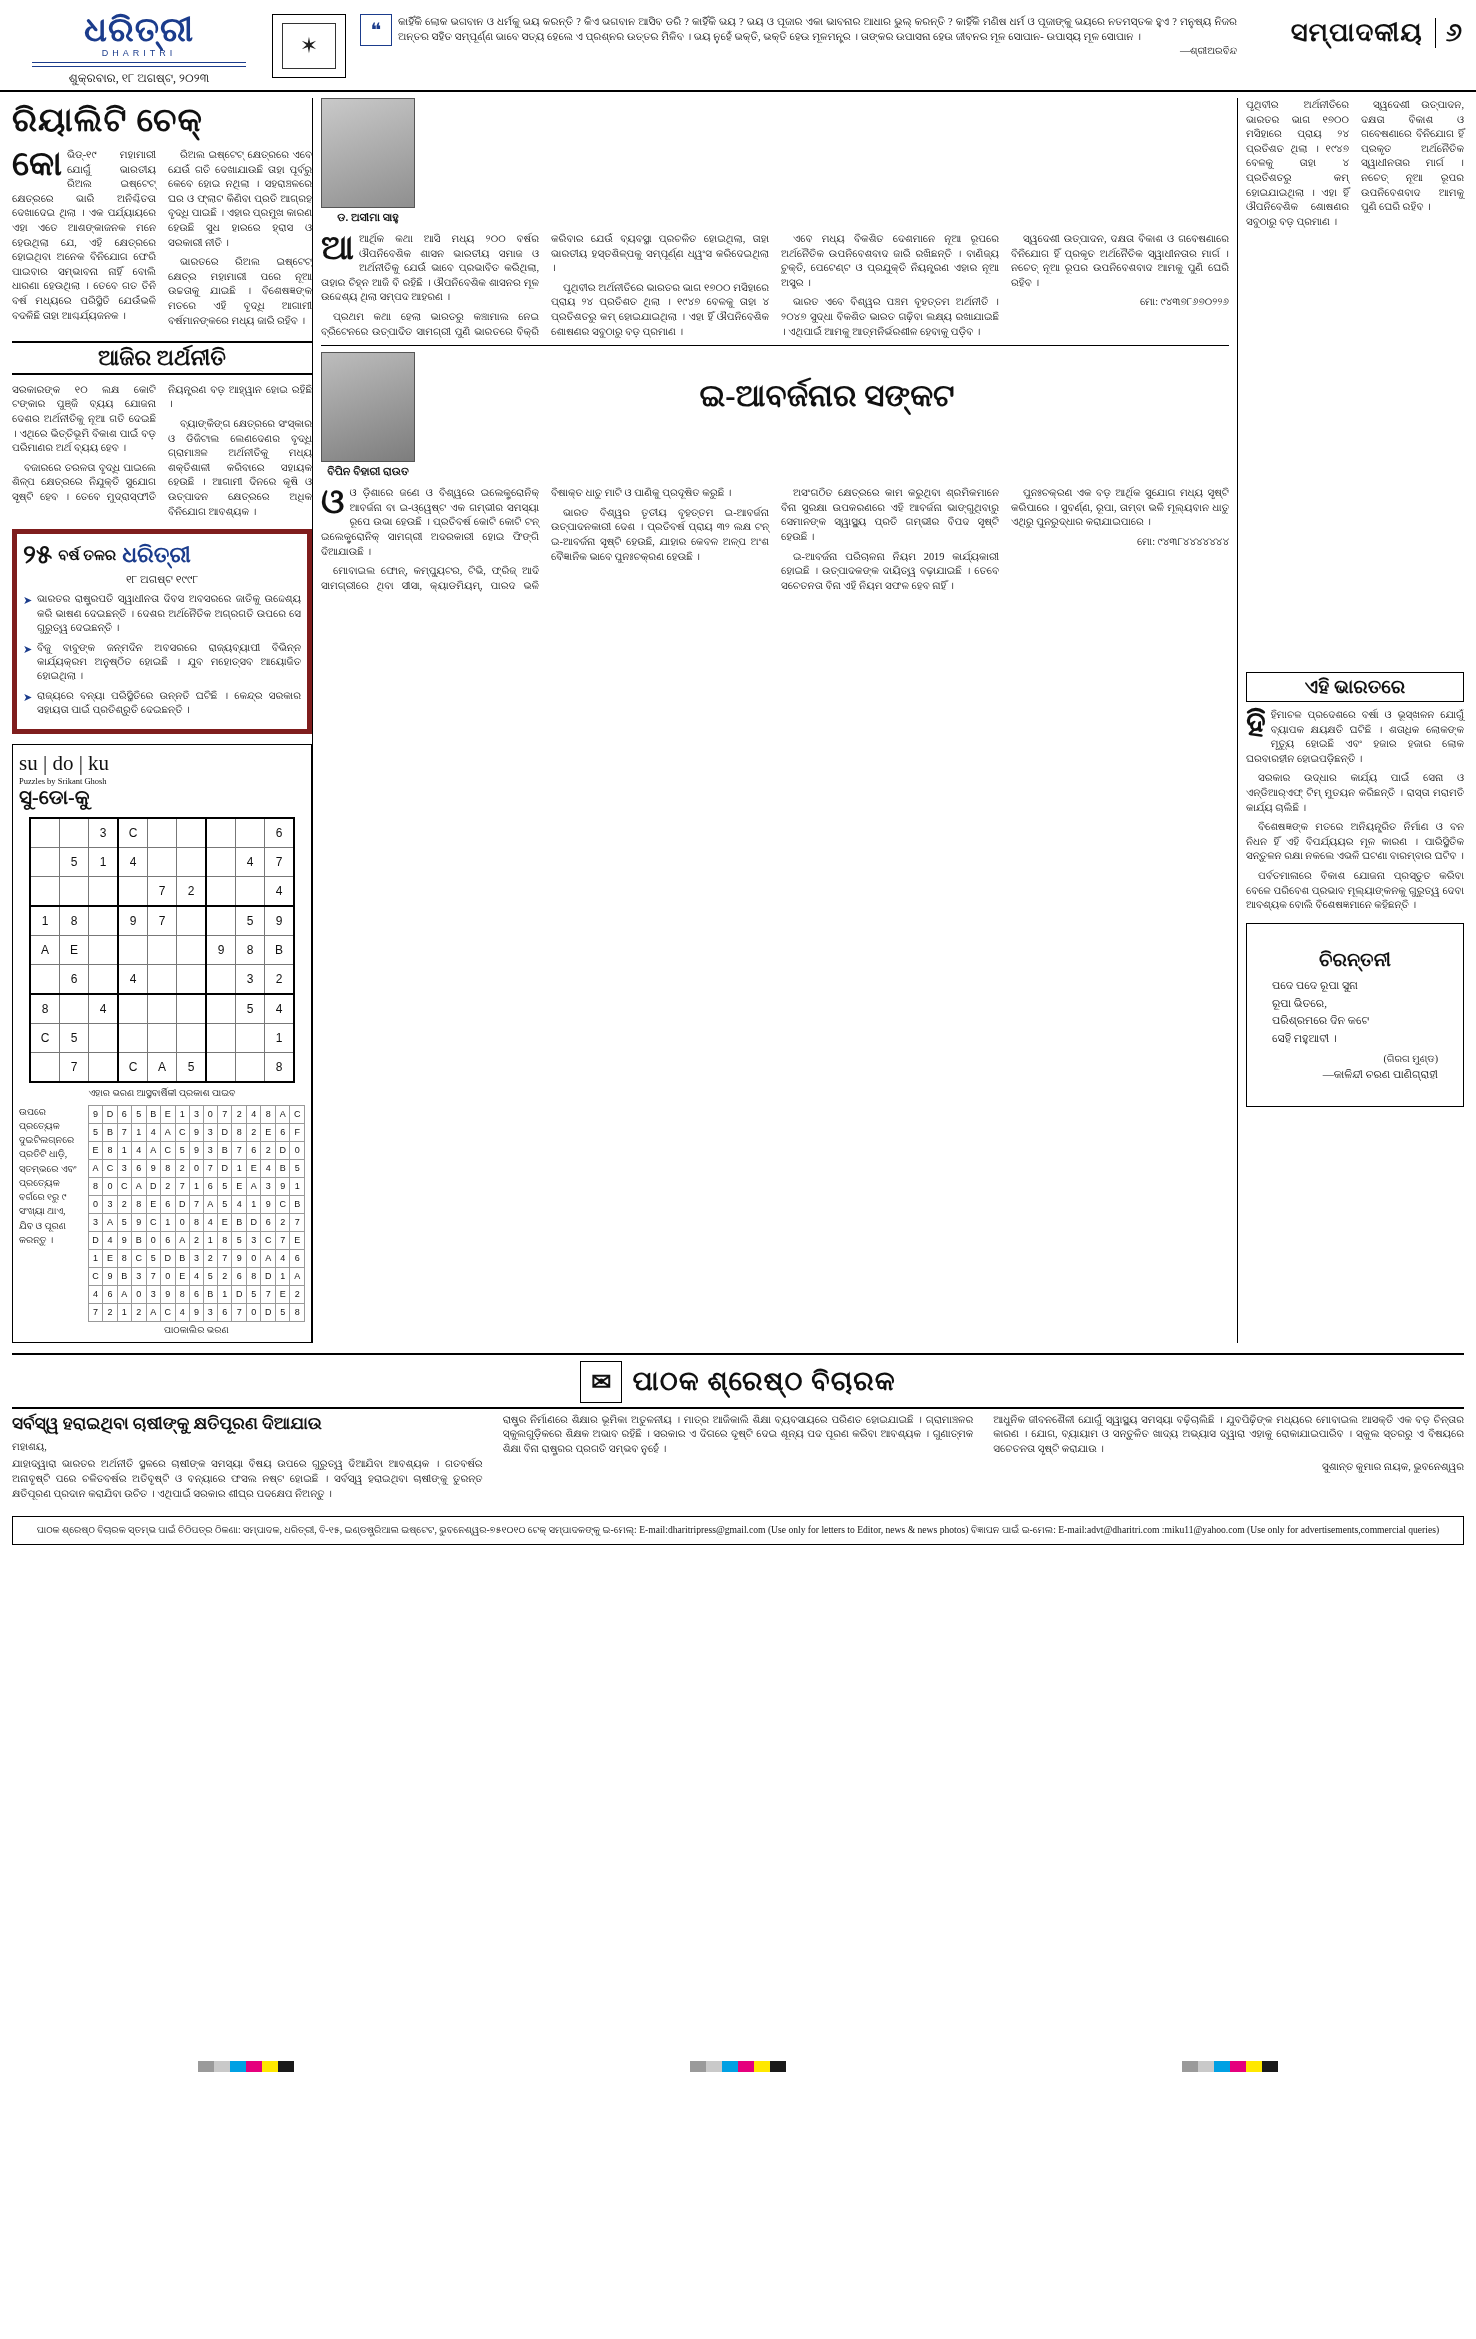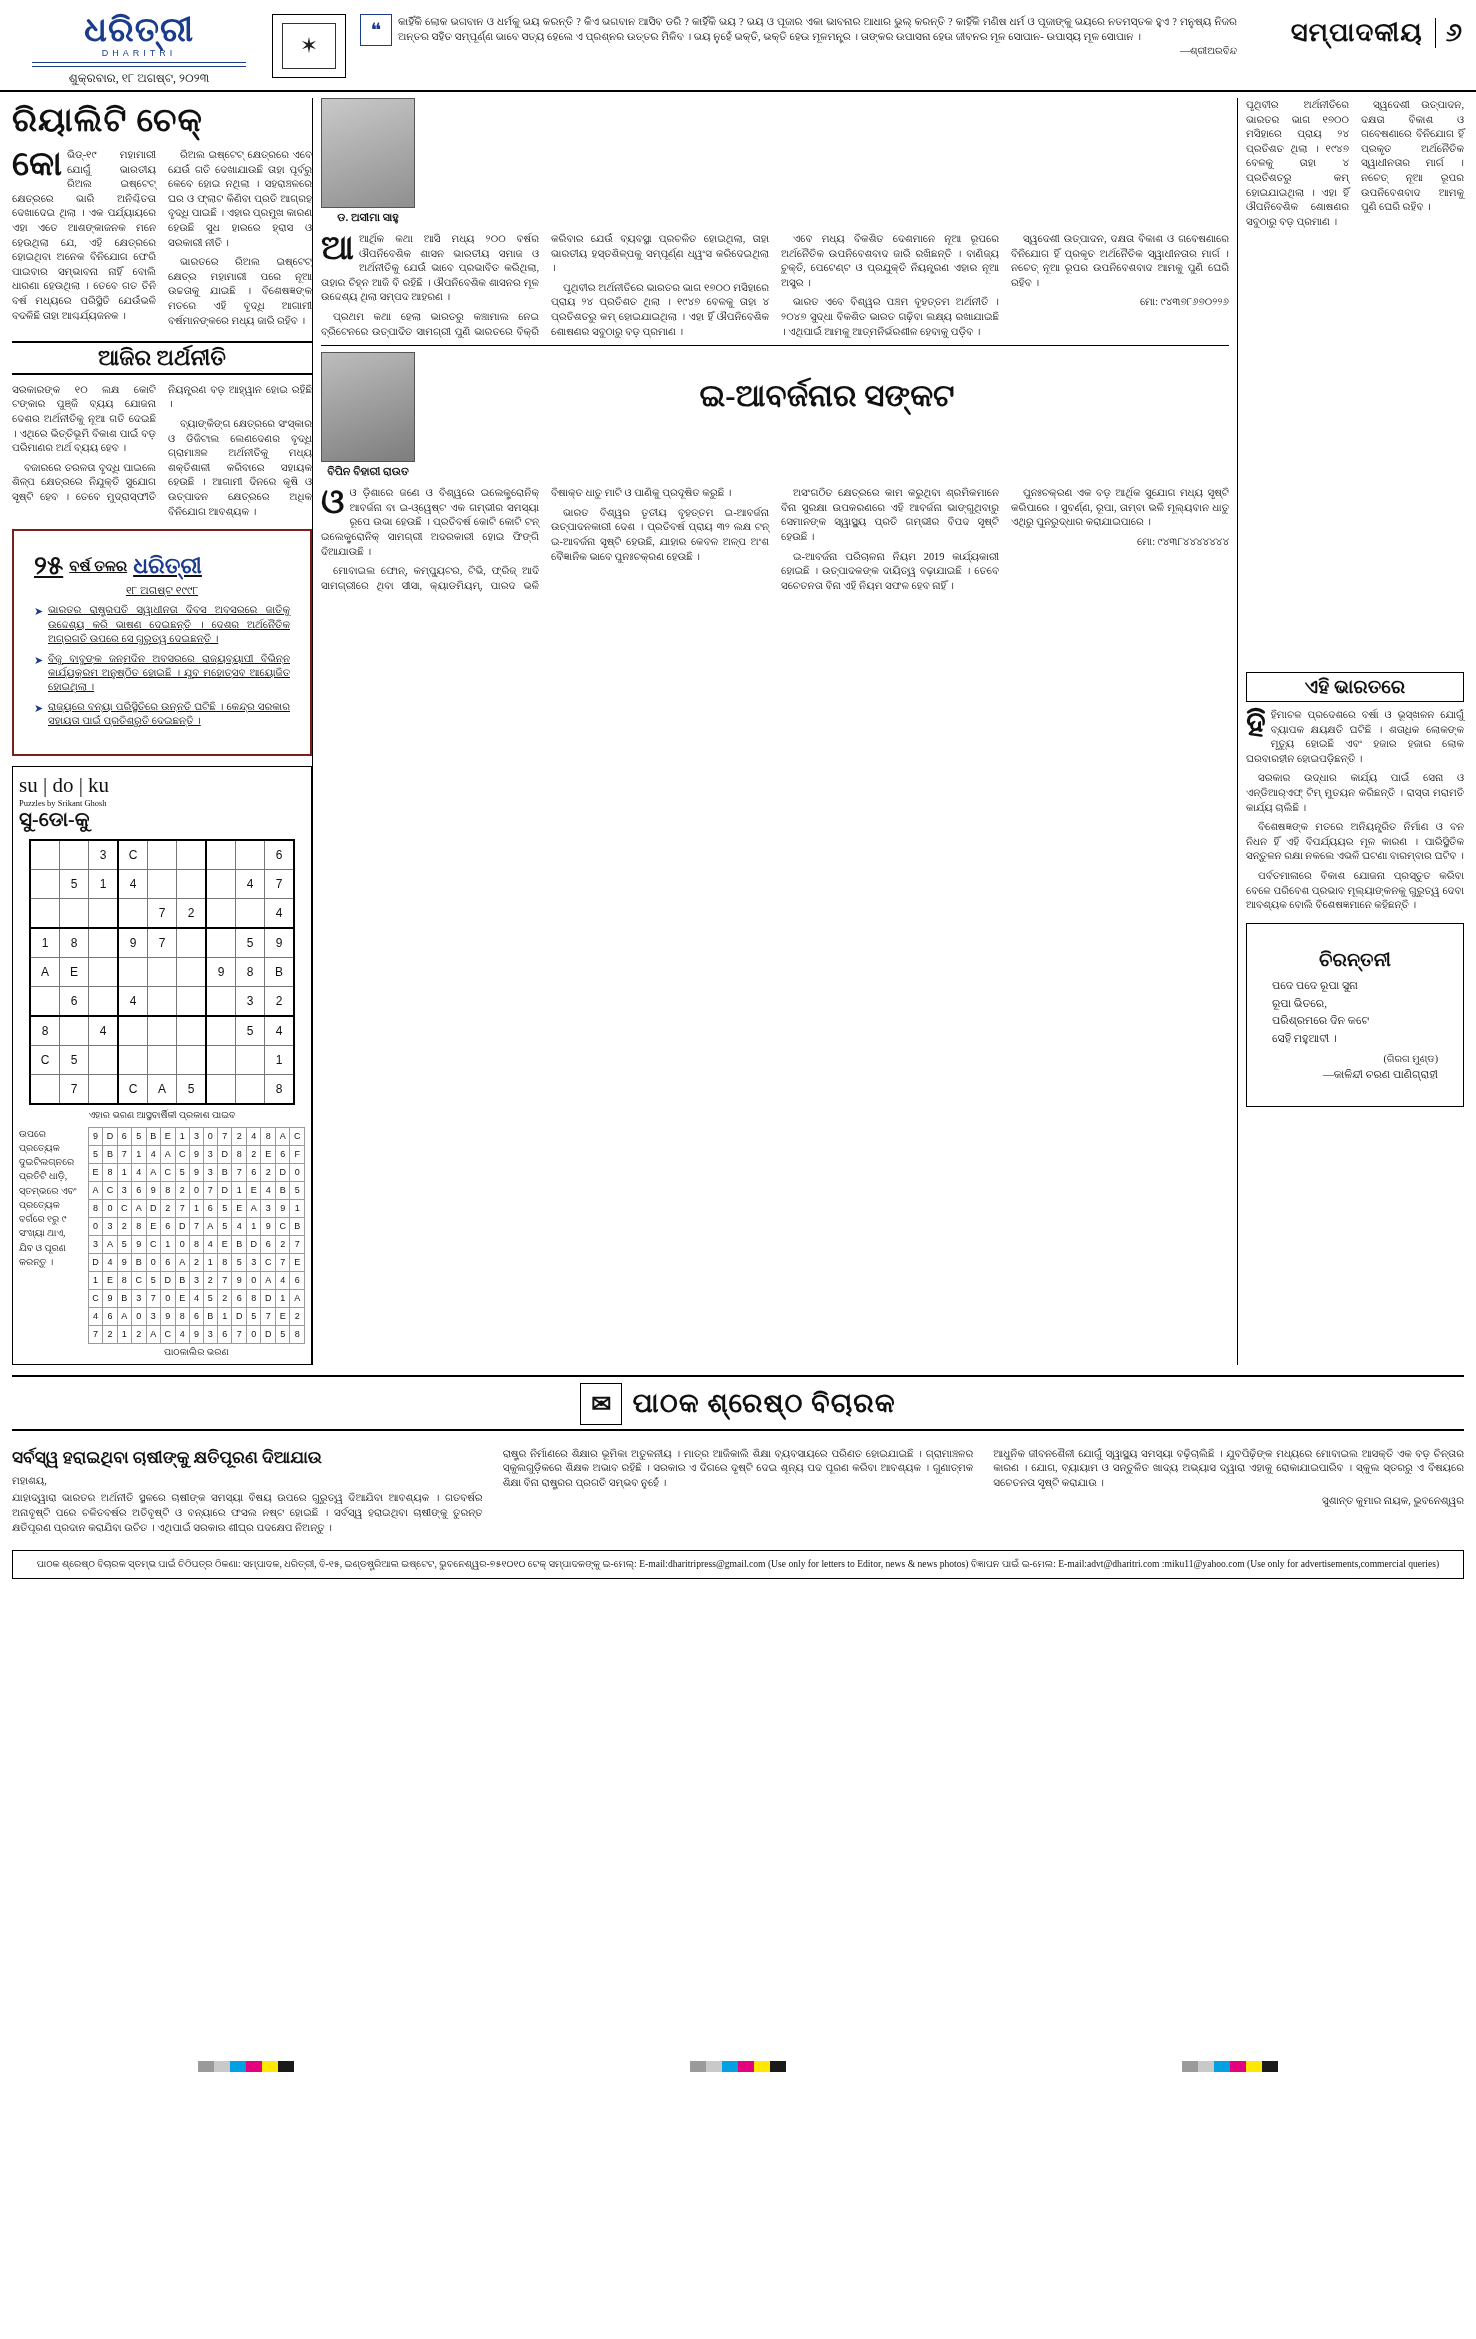--- a/index.html
+++ b/index.html
@@ -36,21 +36,21 @@
   .cols4{column-count:4;column-gap:12px;}
   .rulebox{border-top:2px solid #000;border-bottom:2px solid #000;padding:2px 0;margin:10px 0 8px 0;}
   .sec-title{font-size:22px;font-weight:bold;text-align:center;}
   .byline-photo{width:92px;height:108px;background:linear-gradient(160deg,#c9c9c9,#8f8f8f);border:1px solid #555;}
   .byline-photo.p2{background:linear-gradient(160deg,#bdbdbd,#7d7d7d);}
   .byline-name{font-size:11px;text-align:center;margin-top:3px;font-weight:bold;}
   .author-row{display:flex;align-items:flex-start;gap:10px;}
   .big-hl{font-size:31px;font-weight:bold;text-align:center;flex:1;padding-top:26px;}
 
   
-  .years-box{border:2px solid #7f1d1d;margin-top:10px;padding:20px;text-decoration:underline;}
+  .years-box{border:5px solid #7f1d1d;margin-top:10px;padding:6px;}
   .years-head{display:flex;align-items:center;gap:6px;}
   .years-num{font-size:26px;font-weight:bold;}
   .years-txt{font-size:15px;font-weight:bold;}
   .years-logo{font-size:22px;font-weight:bold;color:#1b3c8c;font-family:"Liberation Sans",sans-serif;}
   .years-date{font-size:11px;text-align:center;margin:3px 0 6px 0;}
   .years-item{font-size:10.3px;line-height:1.4;text-align:justify;margin-bottom:5px;padding-left:14px;position:relative;}
   .years-item .bullet{position:absolute;left:0;top:1px;color:#1b3c8c;font-size:11px;}
 
   
   .sud-box{border:1px solid #000;margin-top:10px;padding:6px;}
@@ -77,21 +77,21 @@
   .chir-title{font-size:19px;font-weight:bold;text-align:center;margin-bottom:6px;}
   .chir-line{font-size:11px;line-height:1.6;}
   .chir-attr{font-size:10px;text-align:right;margin-top:6px;}
   .chir-auth{font-size:11px;text-align:right;margin-top:3px;}
 
   
   .letters{margin:10px 12px 0 12px;border-top:2px solid #000;padding-top:6px;}
   .letters-head{display:flex;align-items:center;justify-content:center;gap:10px;border-bottom:2px solid #000;padding-bottom:4px;}
   .letters-icon{width:40px;height:40px;border:1px solid #000;display:flex;align-items:center;justify-content:center;font-size:24px;font-weight:bold;}
   .letters-title{font-size:27px;font-weight:bold;letter-spacing:1px;}
-  .letters-body{display:flex;gap:20px;margin-top:16px;}
+  .letters-body{display:flex;gap:20px;margin-top:4px;}
   .lcol{flex:1;}
   .ltitle{font-size:17px;font-weight:bold;line-height:1.35;margin-bottom:6px;}
   .lsalut{font-size:10.3px;margin-bottom:4px;}
   .lsign{font-size:10.3px;text-align:right;margin-top:4px;}
   .contactbox{border:1px solid #000;margin:10px 12px 0 12px;padding:6px 10px;font-size:9.6px;line-height:1.5;text-align:center;}
 
   
   .colorbar{position:absolute;bottom:6px;left:0;width:100%;display:flex;justify-content:space-around;}
   .cb-group{display:flex;}
   .cb{width:16px;height:11px;}

